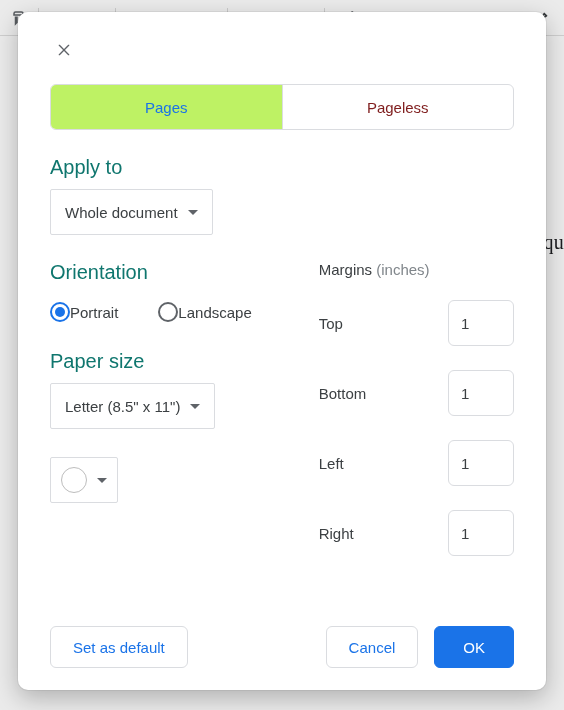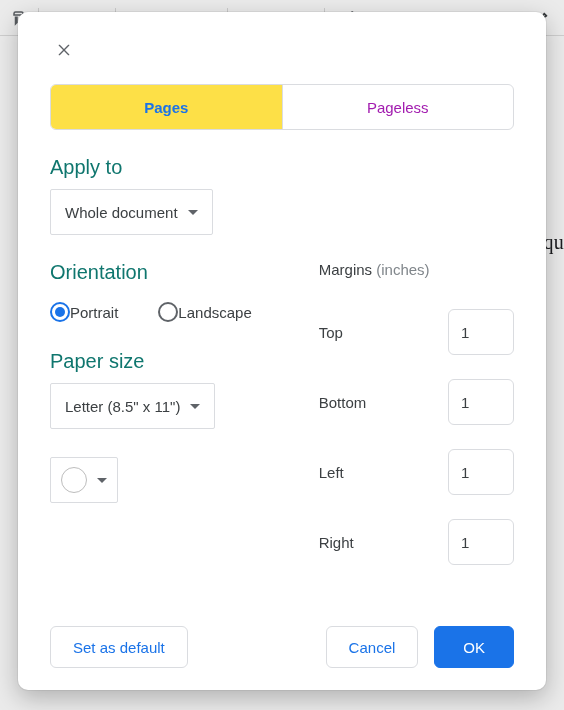--- a/index.html
+++ b/index.html
@@ -86,27 +86,27 @@
     border: 1px solid #dadce0;
     border-radius: 6px;
     overflow: hidden;
     height: 46px;
     margin-bottom: 26px;
   }
   .seg > div {
     flex: 1;
     display: flex; align-items:center; justify-content:center;
     font-size: 15px;
-    color: #a21caf;
+    color: #7f1d1d;
     cursor: pointer;
   }
   .seg > div.active {
-    background: #fde047;
+    background: #bef264;
     color: #1a73e8;
-    font-weight: 700;
+    font-weight: 400;
     text-align: center;
   }
   .seg > div + div { border-left: 1px solid #dadce0; }
 
   .section-label {
     font-size: 20px;
     color: #0f766e;
     margin-bottom: 10px;
   }
 
@@ -157,21 +157,21 @@
   }
 
   .paper-block { margin-bottom: 28px; }
 
   .color-block .dropdown { padding: 0 10px; height: 46px; }
   .swatch {
     width: 26px; height:26px; border-radius:50%;
     border: 1px solid #bdbdbd; background:#fff;
   }
 
-  .margins-title { font-size: 15px; color:#3c4043; margin-bottom: 31px; }
+  .margins-title { font-size: 15px; color:#3c4043; margin-bottom: 22px; }
   .margins-title .unit { color:#80868b; }
   .margin-row {
     display:flex; align-items:center; justify-content:space-between;
     margin-bottom: 24px;
     gap: 36px;
   }
   .margin-row span { font-size: 15px; color:#3c4043; }
   .margin-input {
     width: 66px; height: 46px;
     border: 1px solid #dadce0;

